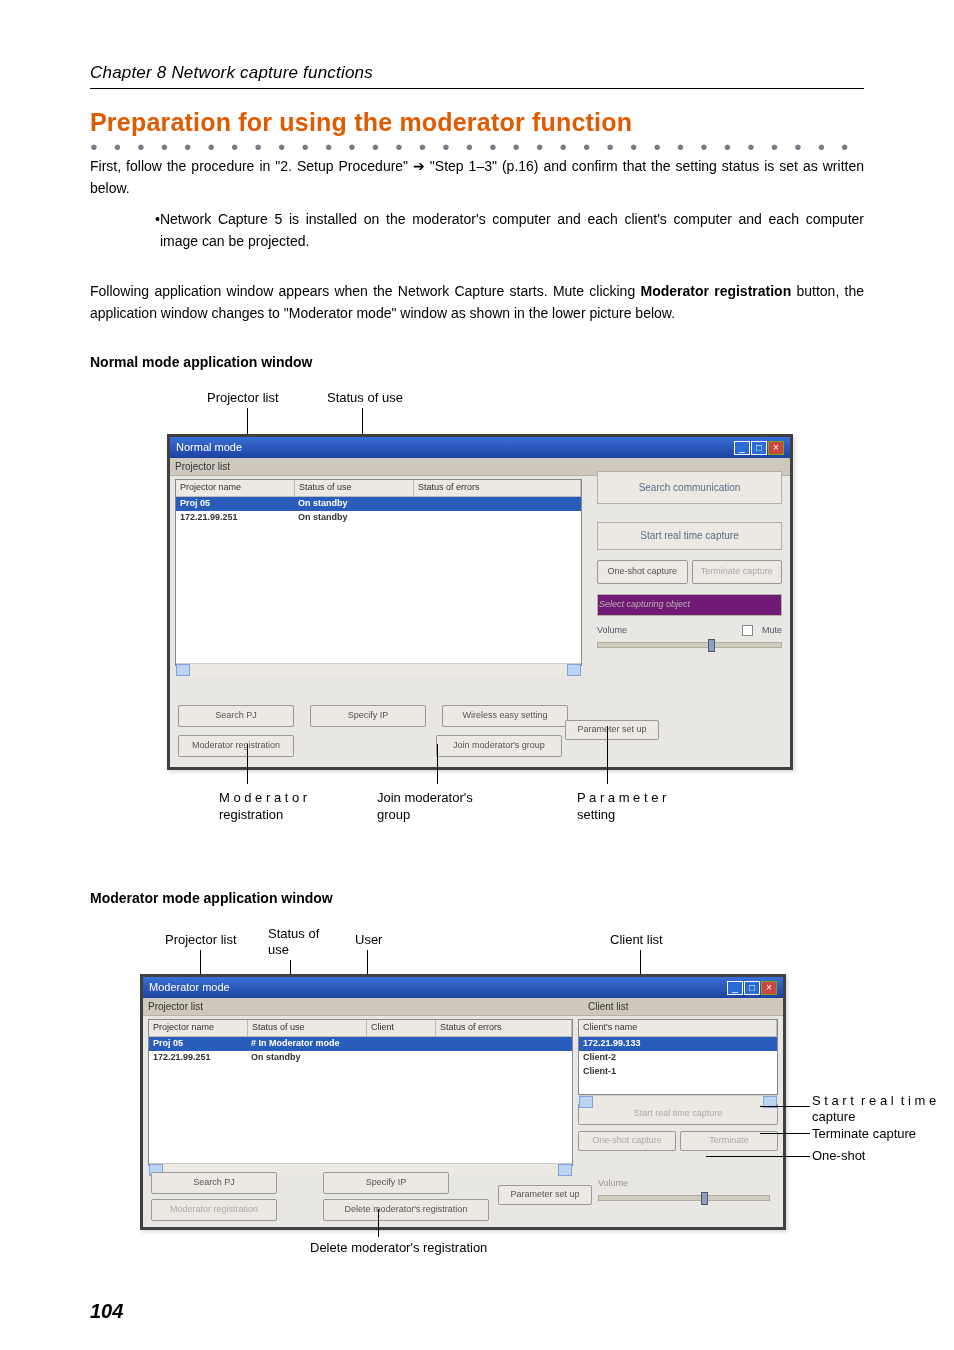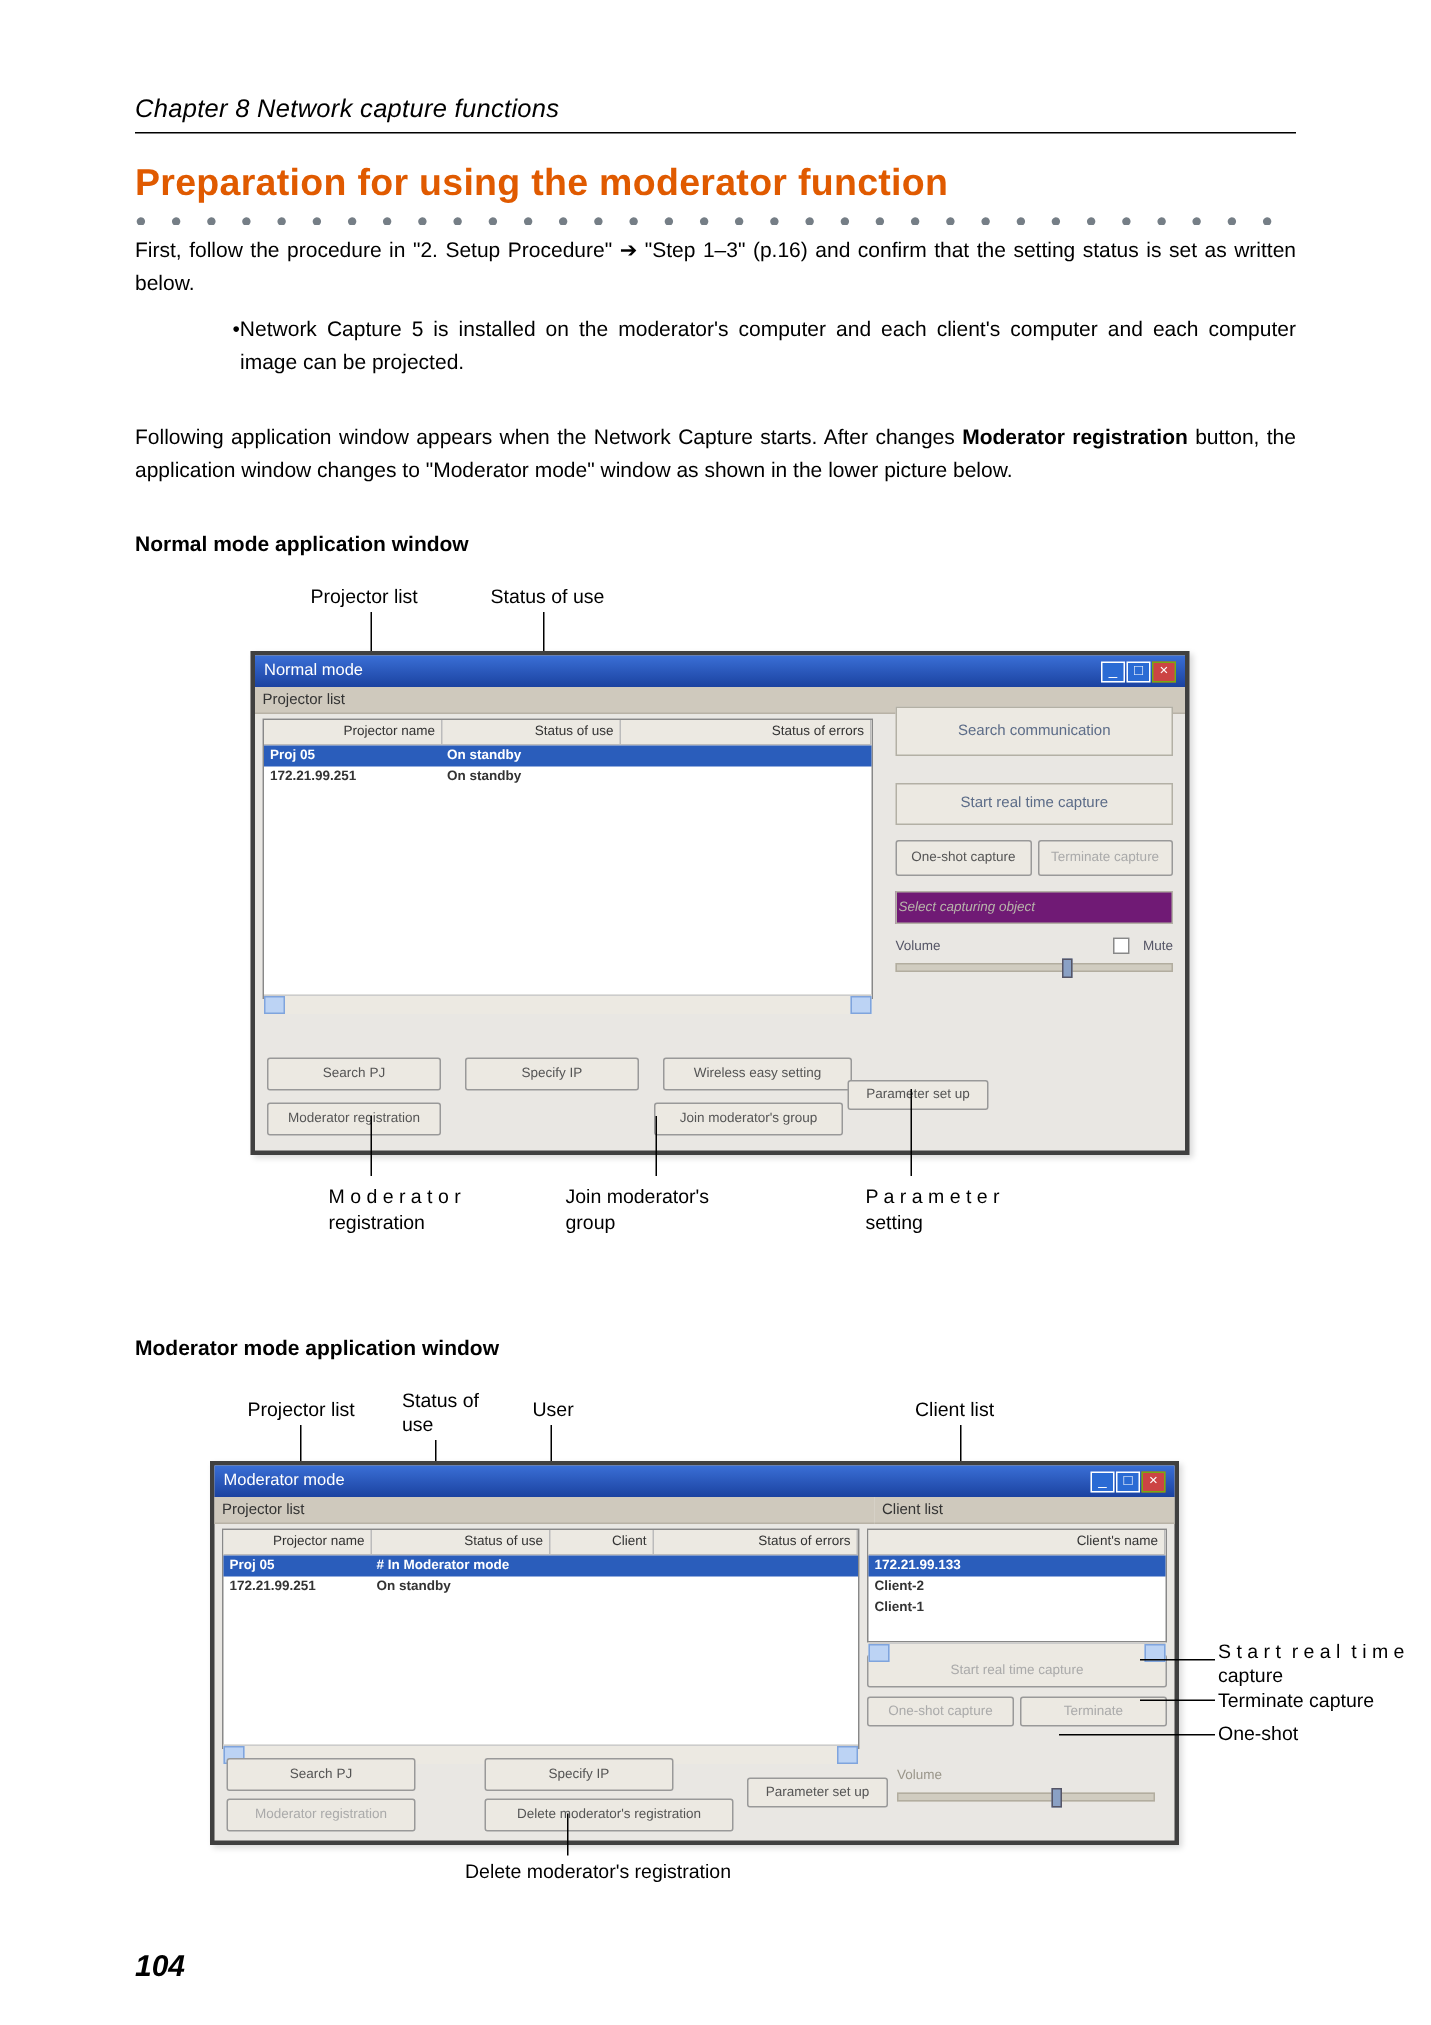--- a/index.html
+++ b/index.html
@@ -110,21 +110,20 @@
   }
   .listhead {
     display:flex;
     font-size:9px;
     border-bottom:1px solid #bbb;
     background:#ece9e2;
   }
   .listhead div{
     border-right:1px solid #bbb;
     padding:1px 4px;
-    text-align:right;
   }
   .listrow{
     display:flex;
     font-size:9px;
     font-weight:bold;
   }
   .listrow div{
     padding:0 4px;
     white-space:nowrap;
   }
@@ -210,21 +209,21 @@
 
 <h1 class="main">Preparation for using the moderator function</h1>
 <div class="dots">● ● ● ● ● ● ● ● ● ● ● ● ● ● ● ● ● ● ● ● ● ● ● ● ● ● ● ● ● ● ● ● ● ● ● ● ● ● ● ● ● ● ● ● ● ● ● ●</div>
 
 <p class="body">
   <span>First, follow the procedure in "2. Setup Procedure" </span><span style="font-family:Arial;">➔</span><span> "Step 1–3" (p.16) and confirm that the setting status is set as written below.</span>
 </p>
 <p class="indent-bullet">•Network Capture 5 is installed on the moderator's computer and each client's computer and each  computer image can be projected.</p>
 
 <p class="body">
-  <span>Following application window appears when the Network Capture starts. After changes </span><b>Moderator registration</b><span> button, the application window changes to "Moderator mode" window as shown in the lower picture below.</span>
+  <span>Following application window appears when the Network Capture starts. Mute clicking </span><b>Moderator registration</b><span> button, the application window changes to "Moderator mode" window as shown in the lower picture below.</span>
 </p>
 
 <div class="section-sub">Normal mode application window</div>
 
 <div class="fig normal">
 
   <div class="label" style="left:60px; top:0;">Projector list</div>
   <div class="label" style="left:180px; top:0;">Status of use</div>
   <div class="vline" style="left:100px; top:18px; height:60px;"></div>
   <div class="vline" style="left:215px; top:18px; height:60px;"></div>

